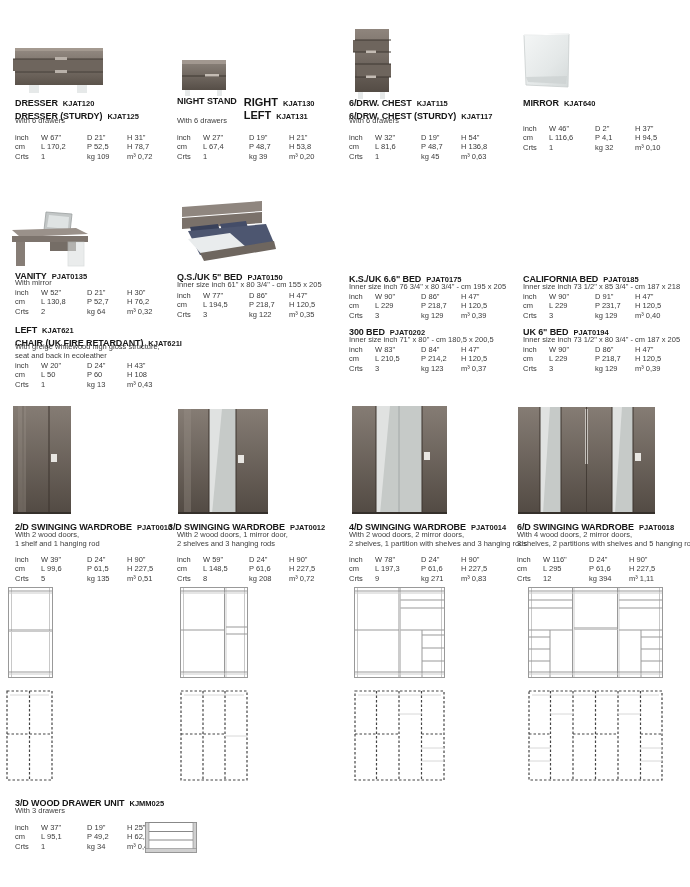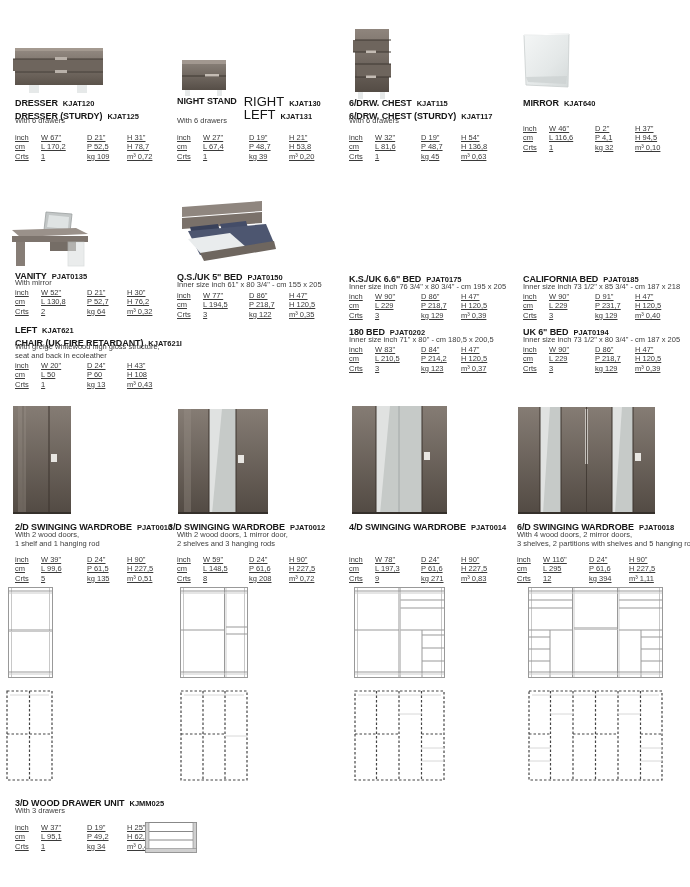--- a/index.html
+++ b/index.html
@@ -2,24 +2,24 @@
 <html style="--wood-light: #948a82; --wood-dark: #5b534b; --mirror-glass: #dfe3e3; --diagram-line: #999999; --text-main: #161616;"><head>
 <meta charset="utf-8">
 <style>
   html,body{margin:0;padding:0;background:#fff;}
   .page{position:relative;width:690px;height:887px;background:#ffffff;
         font-family:"Liberation Sans",sans-serif;overflow:hidden;}
   .abs{position:absolute;}
   .tline{white-space:nowrap;line-height:10px;}
   .tname{font-weight:bold;font-size:9px;color:#161616;letter-spacing:-0.1px;}
   .tcode{font-weight:bold;font-size:7.5px;color:#161616;margin-left:5px;}
-  .vlabel{font-weight:normal;font-size:13px;color:#161616;display:inline-block;min-width:26px;}
+  .vlabel{font-weight:bold;font-size:11px;color:#161616;display:inline-block;min-width:26px;}
   .desc{font-size:7.5px;color:#3d3d3d;line-height:8.6px;white-space:nowrap;}
   .spec{display:grid;grid-template-columns:26px 46px 40px 44px;
-        font-size:7.5px;line-height:9.4px;color:#3a3a3a;white-space:nowrap;text-decoration:underline;}
+        font-size:7.5px;line-height:9.4px;color:#3a3a3a;white-space:nowrap;}
   .sc{overflow:visible;}
   svg{display:block;}
 </style>
 </head>
 <body>
 
 <div class="page">
 
   <div class="abs" style="left:13px;top:46px">
     <svg width="92" height="50" viewBox="0 0 92 50">
@@ -274,21 +274,21 @@
       <div class="sc">L  229</div>
       <div class="sc">P  218,7</div>
       <div class="sc">H  120,5</div>
       <div class="sc">Crts</div>
       <div class="sc">3</div>
       <div class="sc">kg 129</div>
       <div class="sc">m³ 0,39</div>
     </div>
 
   <div class="abs" style="left:349px;top:325px">
-    <div class="tline"><span class="tname">180 BED</span><span class="tcode">PJAT0202</span></div>
+    <div class="tline"><span class="tname">300 BED</span><span class="tcode">PJAT0202</span></div>
   </div>
   <div class="abs desc" style="left:349px;top:336px">Inner size inch 71" x 80" - cm 180,5 x 200,5</div>
   <div class="abs spec" style="left:349px;top:345px">
       <div class="sc">inch</div>
       <div class="sc">W 83"</div>
       <div class="sc">D  84"</div>
       <div class="sc">H  47"</div>
       <div class="sc">cm</div>
       <div class="sc">L  210,5</div>
       <div class="sc">P  214,2</div>
@@ -455,20 +455,24 @@
       <div class="sc">P  61,6</div>
       <div class="sc">H  227,5</div>
       <div class="sc">Crts</div>
       <div class="sc">8</div>
       <div class="sc">kg 208</div>
       <div class="sc">m³ 0,72</div>
     </div>
 
   <div class="abs" style="left:349px;top:520px">
     <div class="tline"><span class="tname">4/D SWINGING WARDROBE</span><span class="tcode">PJAT0014</span></div>
+  </div>
+  <div class="abs" style="left:349px;top:531px">
+    <div class="desc">With 2 wood doors, 2 mirror doors,</div>
+    <div class="desc">2 shelves, 1 partition with shelves and 3 hanging rods</div>
   </div>
   <div class="abs spec" style="left:349px;top:555px">
       <div class="sc">inch</div>
       <div class="sc">W 78"</div>
       <div class="sc">D  24"</div>
       <div class="sc">H  90"</div>
       <div class="sc">cm</div>
       <div class="sc">L  197,3</div>
       <div class="sc">P  61,6</div>
       <div class="sc">H  227,5</div>

